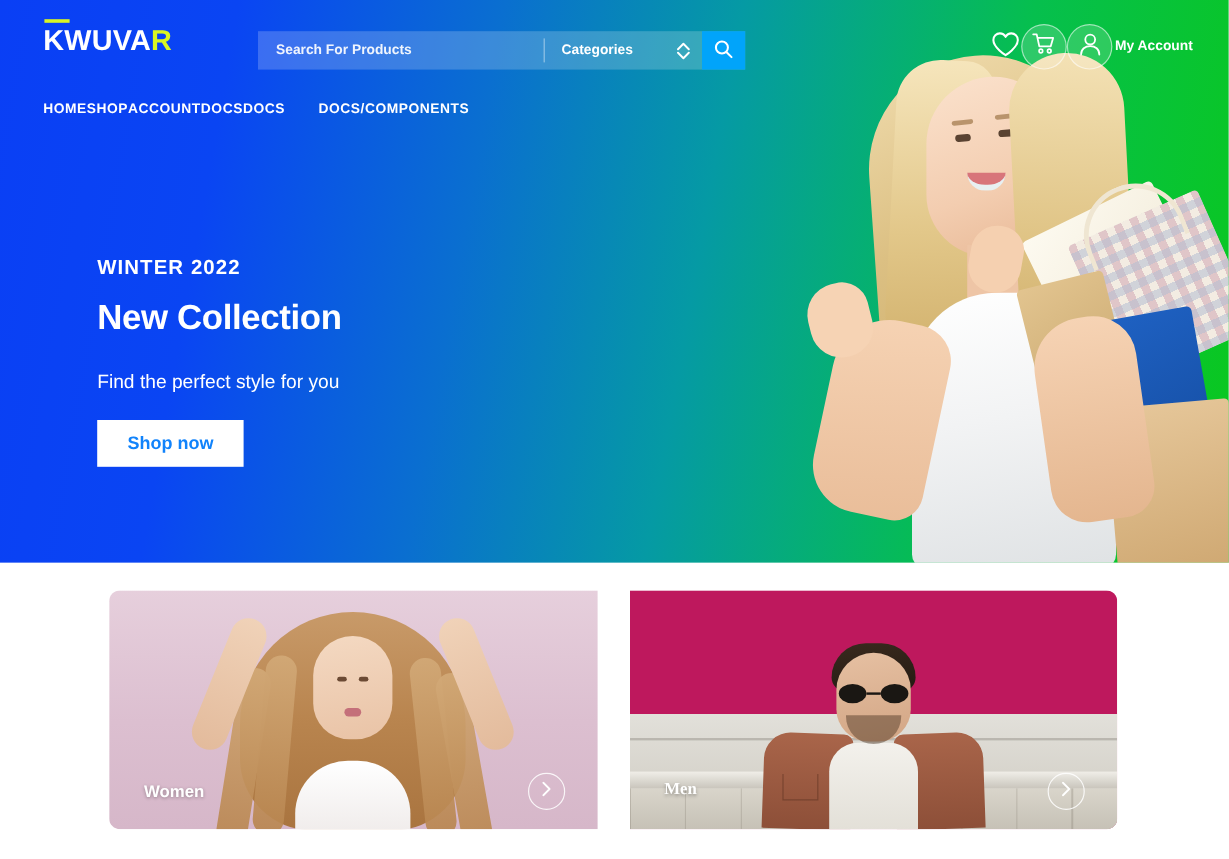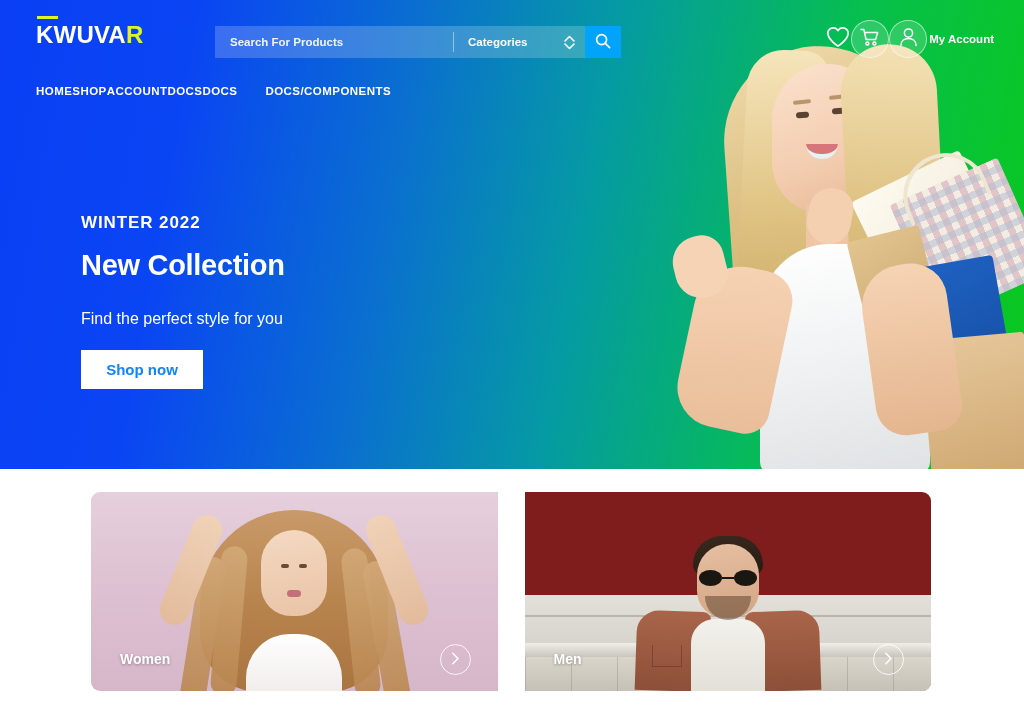--- a/index.html
+++ b/index.html
@@ -280,21 +280,21 @@
   .w-arm-l { left:calc(50% - 118px); transform: rotate(22deg); }
   .w-arm-r { left:calc(50% + 88px); transform: rotate(-22deg); }
   .w-body {
     position:absolute; left:50%; top:142px; transform:translateX(-50%);
     width:96px; height:60px;
     background: linear-gradient(180deg,#ffffff 0%,#f0eceb 100%);
     border-radius: 44px 44px 0 0;
   }
 
   
-  .card-men { background: #7f1d1d; }
+  .card-men { background: #be185d; font-family: Liberation Serif, serif; }
   .mn-wall {
     position:absolute; left:0; bottom:0; width:100%; height:96px;
     background: linear-gradient(180deg,#e2e0da 0%,#d6d3cb 58%,#cfcbc2 100%);
   }
   .mn-wall-line {
     position:absolute; left:0; width:100%; height:2px; background: rgba(120,115,105,.35);
   }
   .mn-ledge {
     position:absolute; left:0; bottom:34px; width:100%; height:14px;
     background: linear-gradient(180deg,#f0eee8 0%,#c9c5bc 100%);

